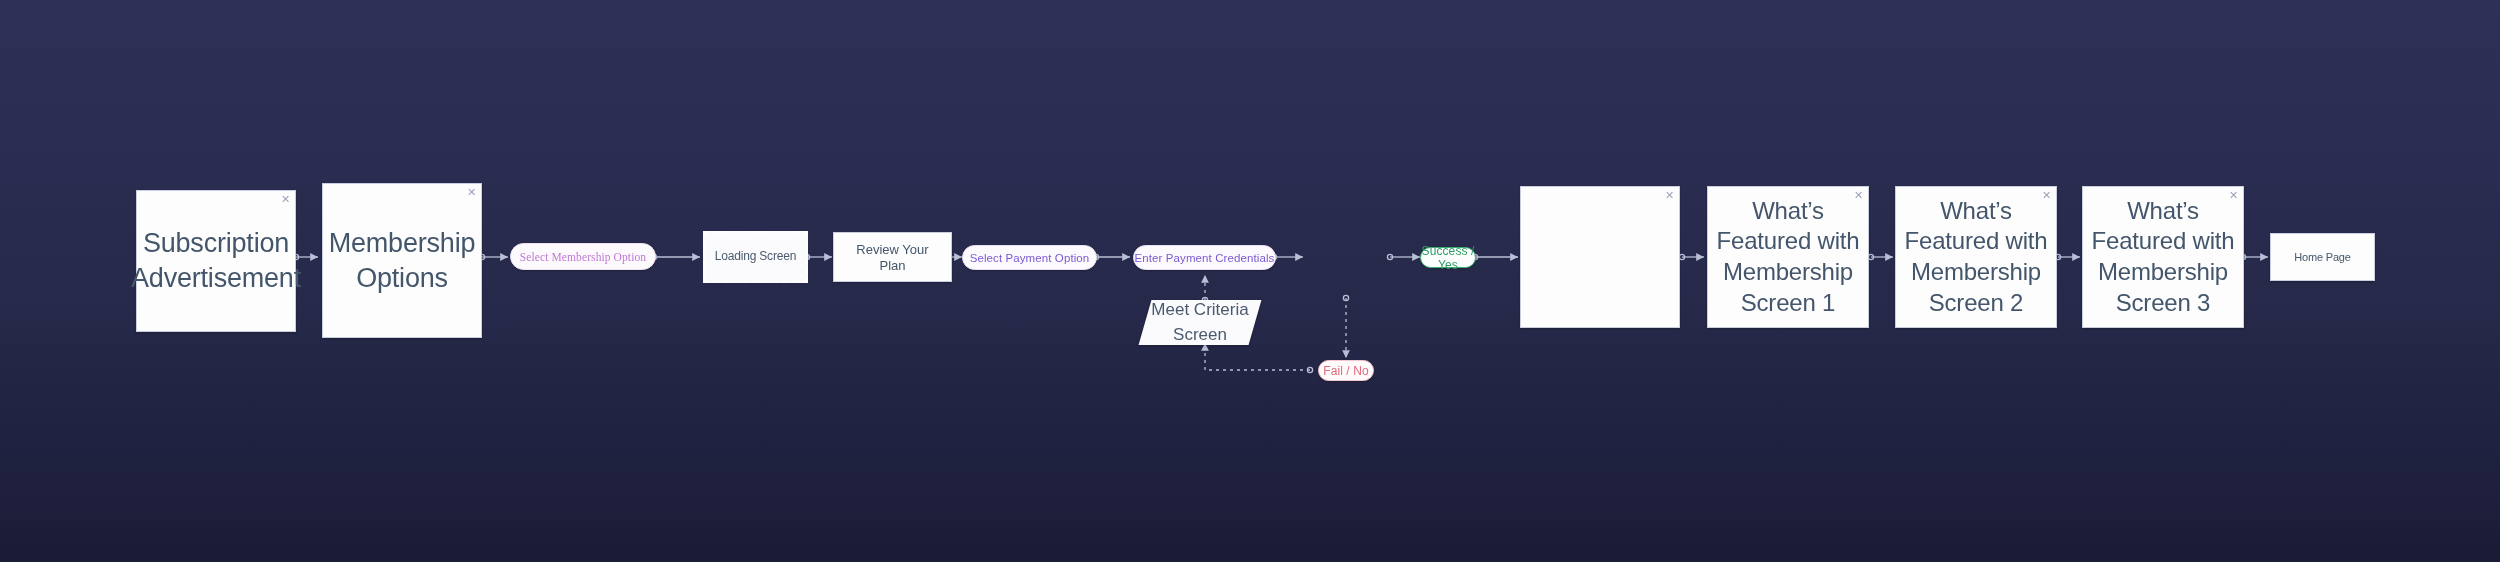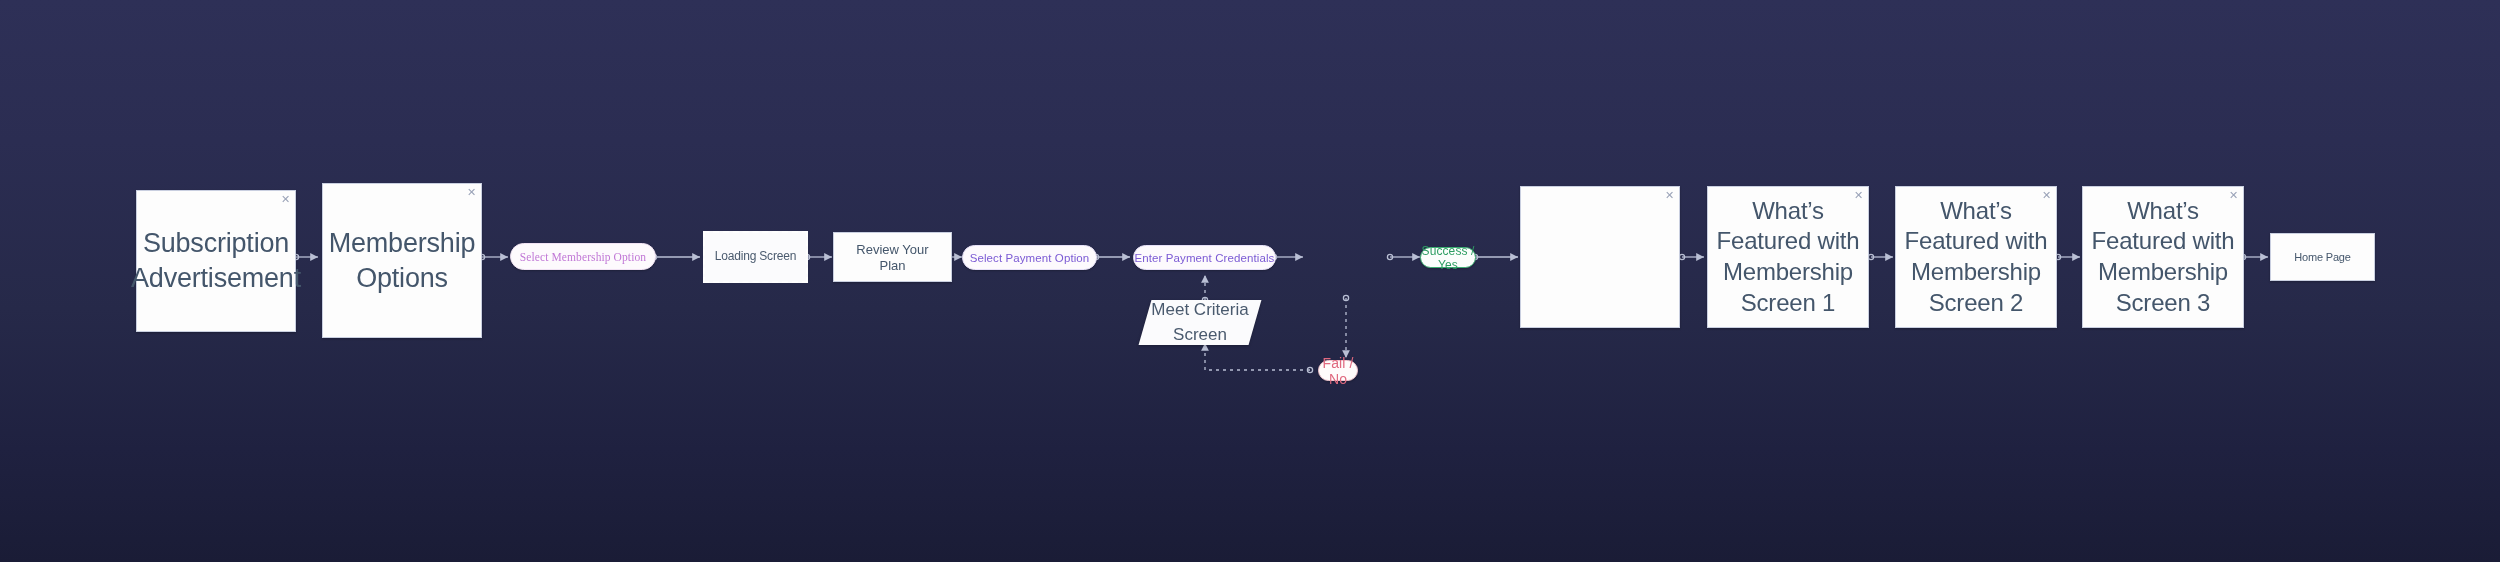--- a/index.html
+++ b/index.html
@@ -219,21 +219,21 @@
 
   <div class="pill purple" style="left:1133px; top:245px; width:143px; height:25px;">
     <span>Enter Payment Credentials</span>
   </div>
 
 
   <div class="pill success" style="left:1420px; top:247px; width:56px; height:21px; font-size:12px;">
     <span>Success / Yes</span>
   </div>
 
-  <div class="pill fail" style="left:1318px; top:360px; width:40px; height:21px; font-size:14px;">
+  <div class="pill fail" style="left:1318px; top:360px; width:56px; height:21px; font-size:12px;">
     <span>Fail / No</span>
   </div>
 
   <div class="parallelogram" style="left:1145px; top:300px; width:110px; height:45px;">
     <div class="shape"></div>
     <div class="plabel">Meet Criteria
 Screen</div>
   </div>
 
   <div class="node screen" style="left:1520px; top:186px; width:160px; height:142px; font-size:24px;">

